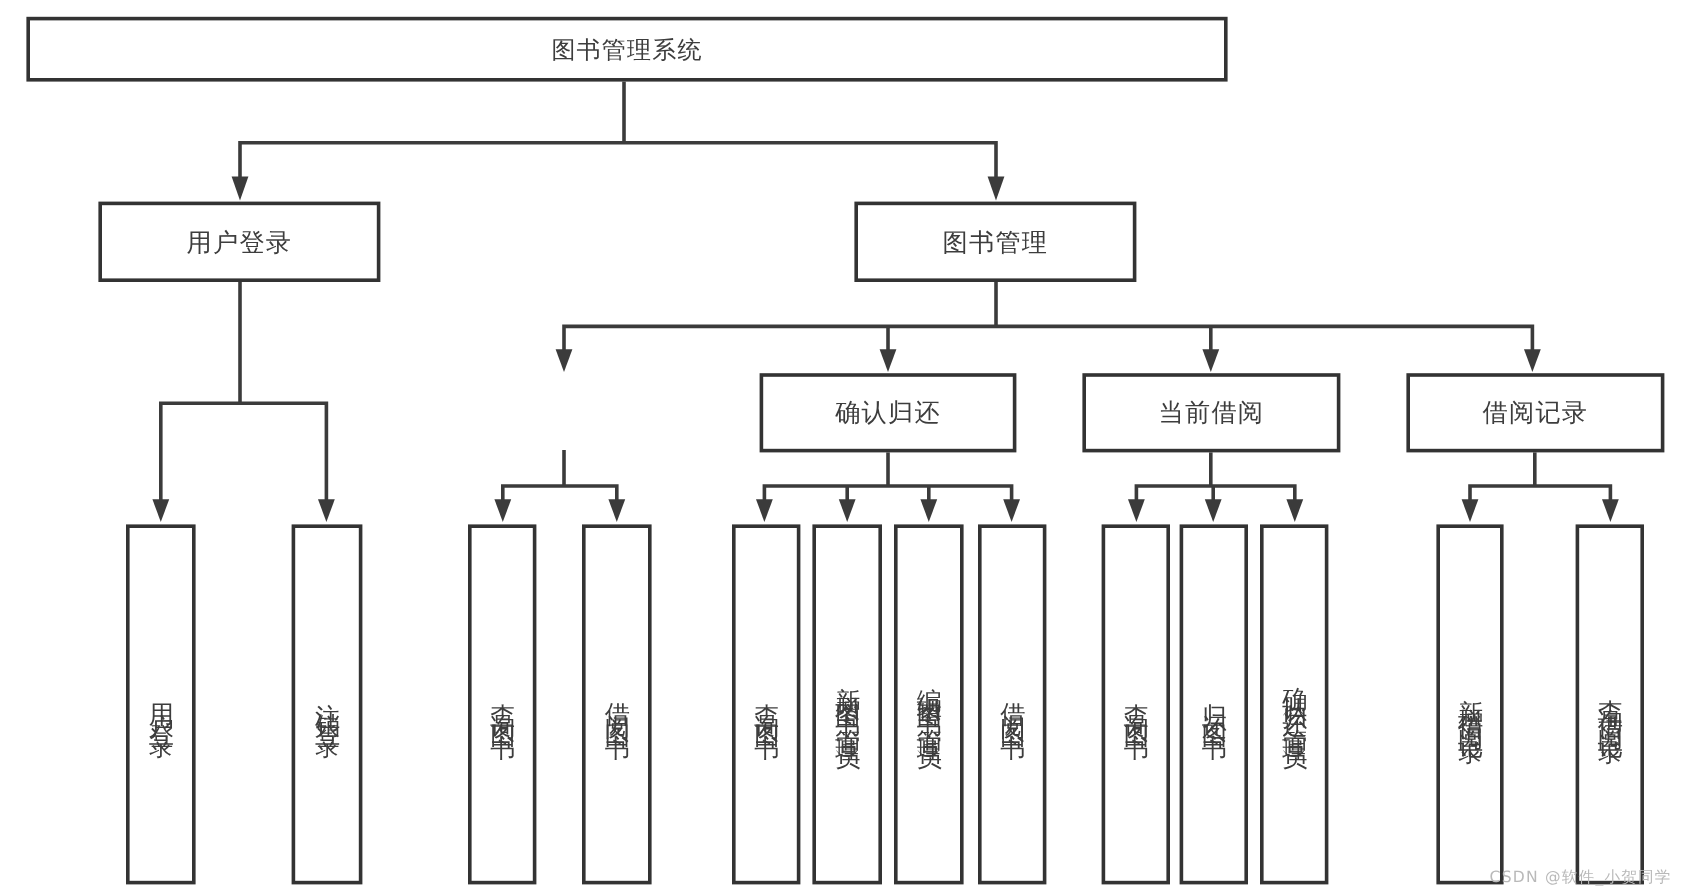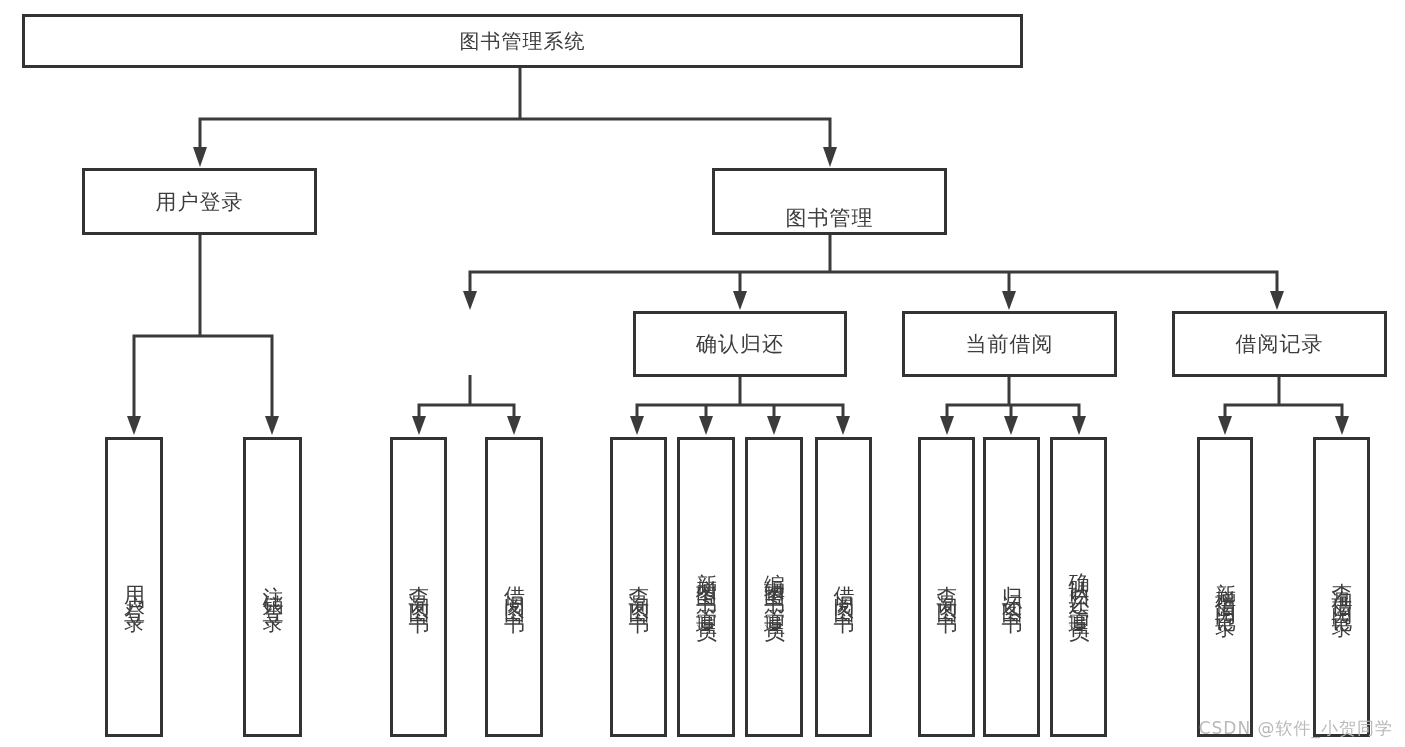--- a/index.html
+++ b/index.html
@@ -49,21 +49,21 @@
     letter-spacing: 9px;
     line-height: 1;
   }
   .leaf-long .vlabel {
     letter-spacing: 7px;
   }
   .watermark {
     position: absolute;
     right: 12px;
     bottom: 7px;
-    font-size: 17px;
+    font-size: 13px;
     color: #b9b9b9;
     letter-spacing: 1px;
     white-space: nowrap;
     z-index: 5;
   }
 </style>
 </head>
 <body>
 
 <div id="canvas">
@@ -127,21 +127,21 @@
     </g>
   </svg>
 
   <div class="box" style="left:22px; top:14px; width:1001px; height:54px;">
     <span class="root-label">图书管理系统</span>
   </div>
 
   <div class="box" style="left:82px; top:168px; width:235px; height:67px;">
     <span class="hlabel">用户登录</span>
   </div>
-  <div class="box" style="left:712px; top:168px; width:235px; height:67px;align-items:flex-end;">
+  <div class="box" style="left:712px; top:168px; width:235px; height:67px;">
     <span class="hlabel">图书管理</span>
   </div>
 
   <div class="box" style="left:633px; top:311px; width:214px; height:66px;">
     <span class="hlabel">确认归还</span>
   </div>
   <div class="box" style="left:902px; top:311px; width:215px; height:66px;">
     <span class="hlabel">当前借阅</span>
   </div>
   <div class="box" style="left:1172px; top:311px; width:215px; height:66px;">

